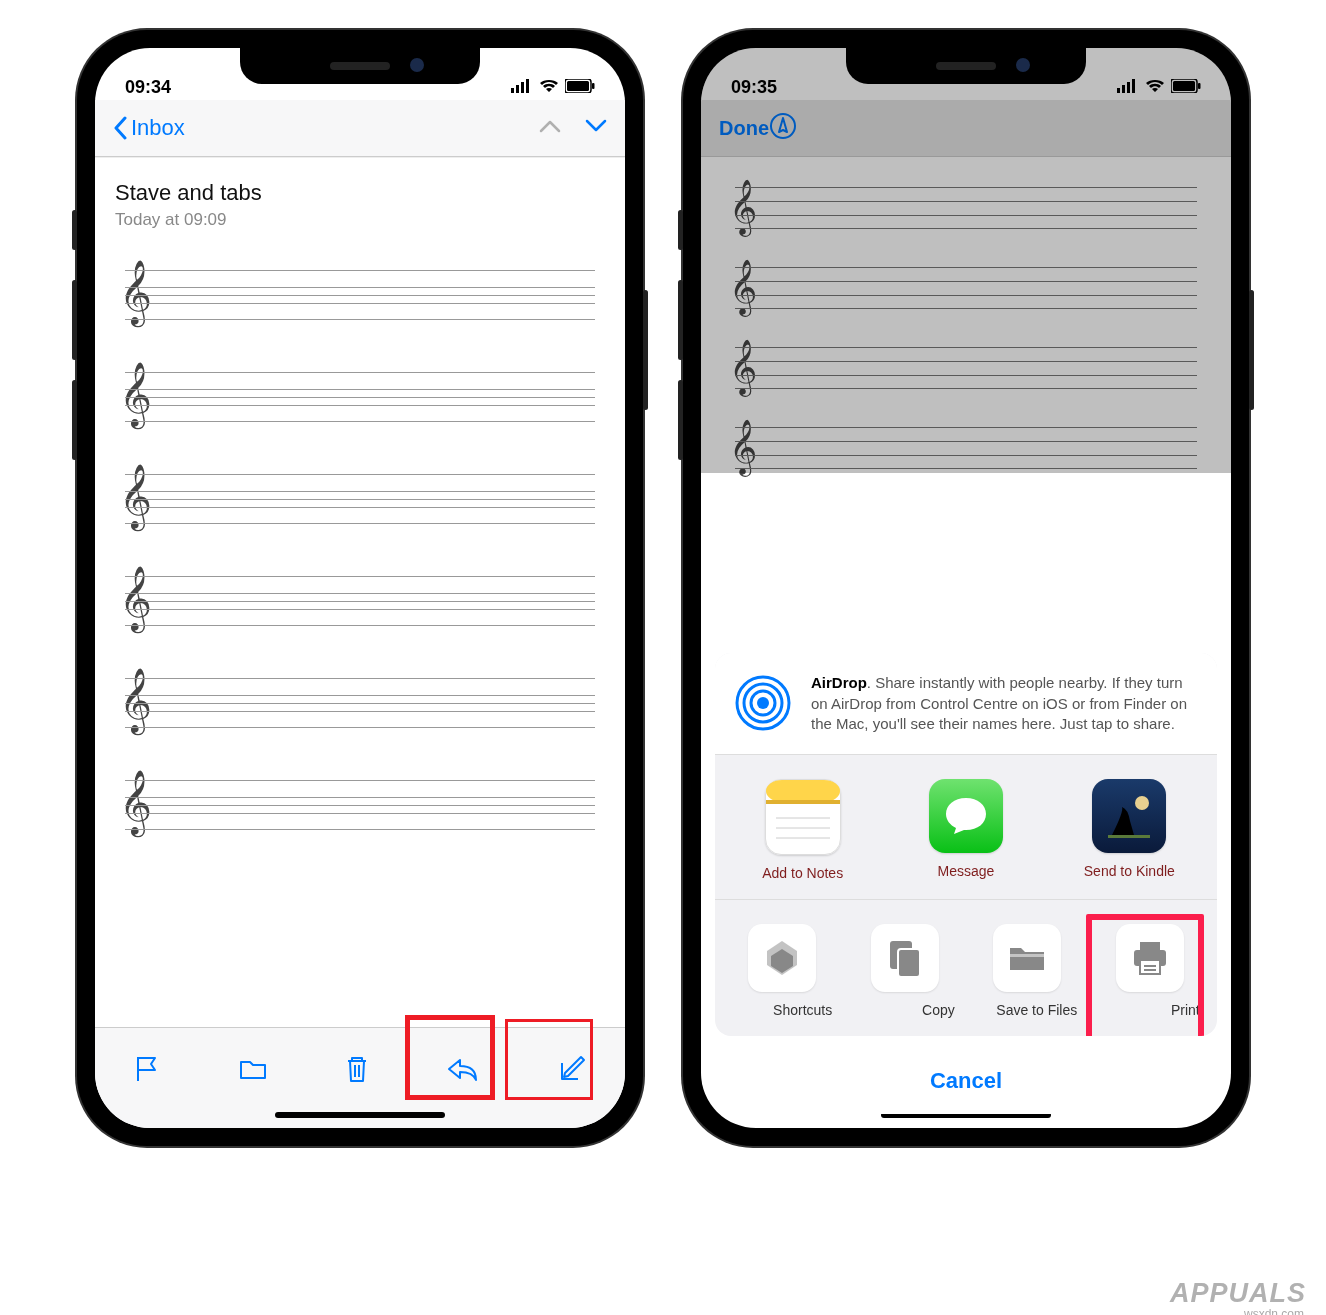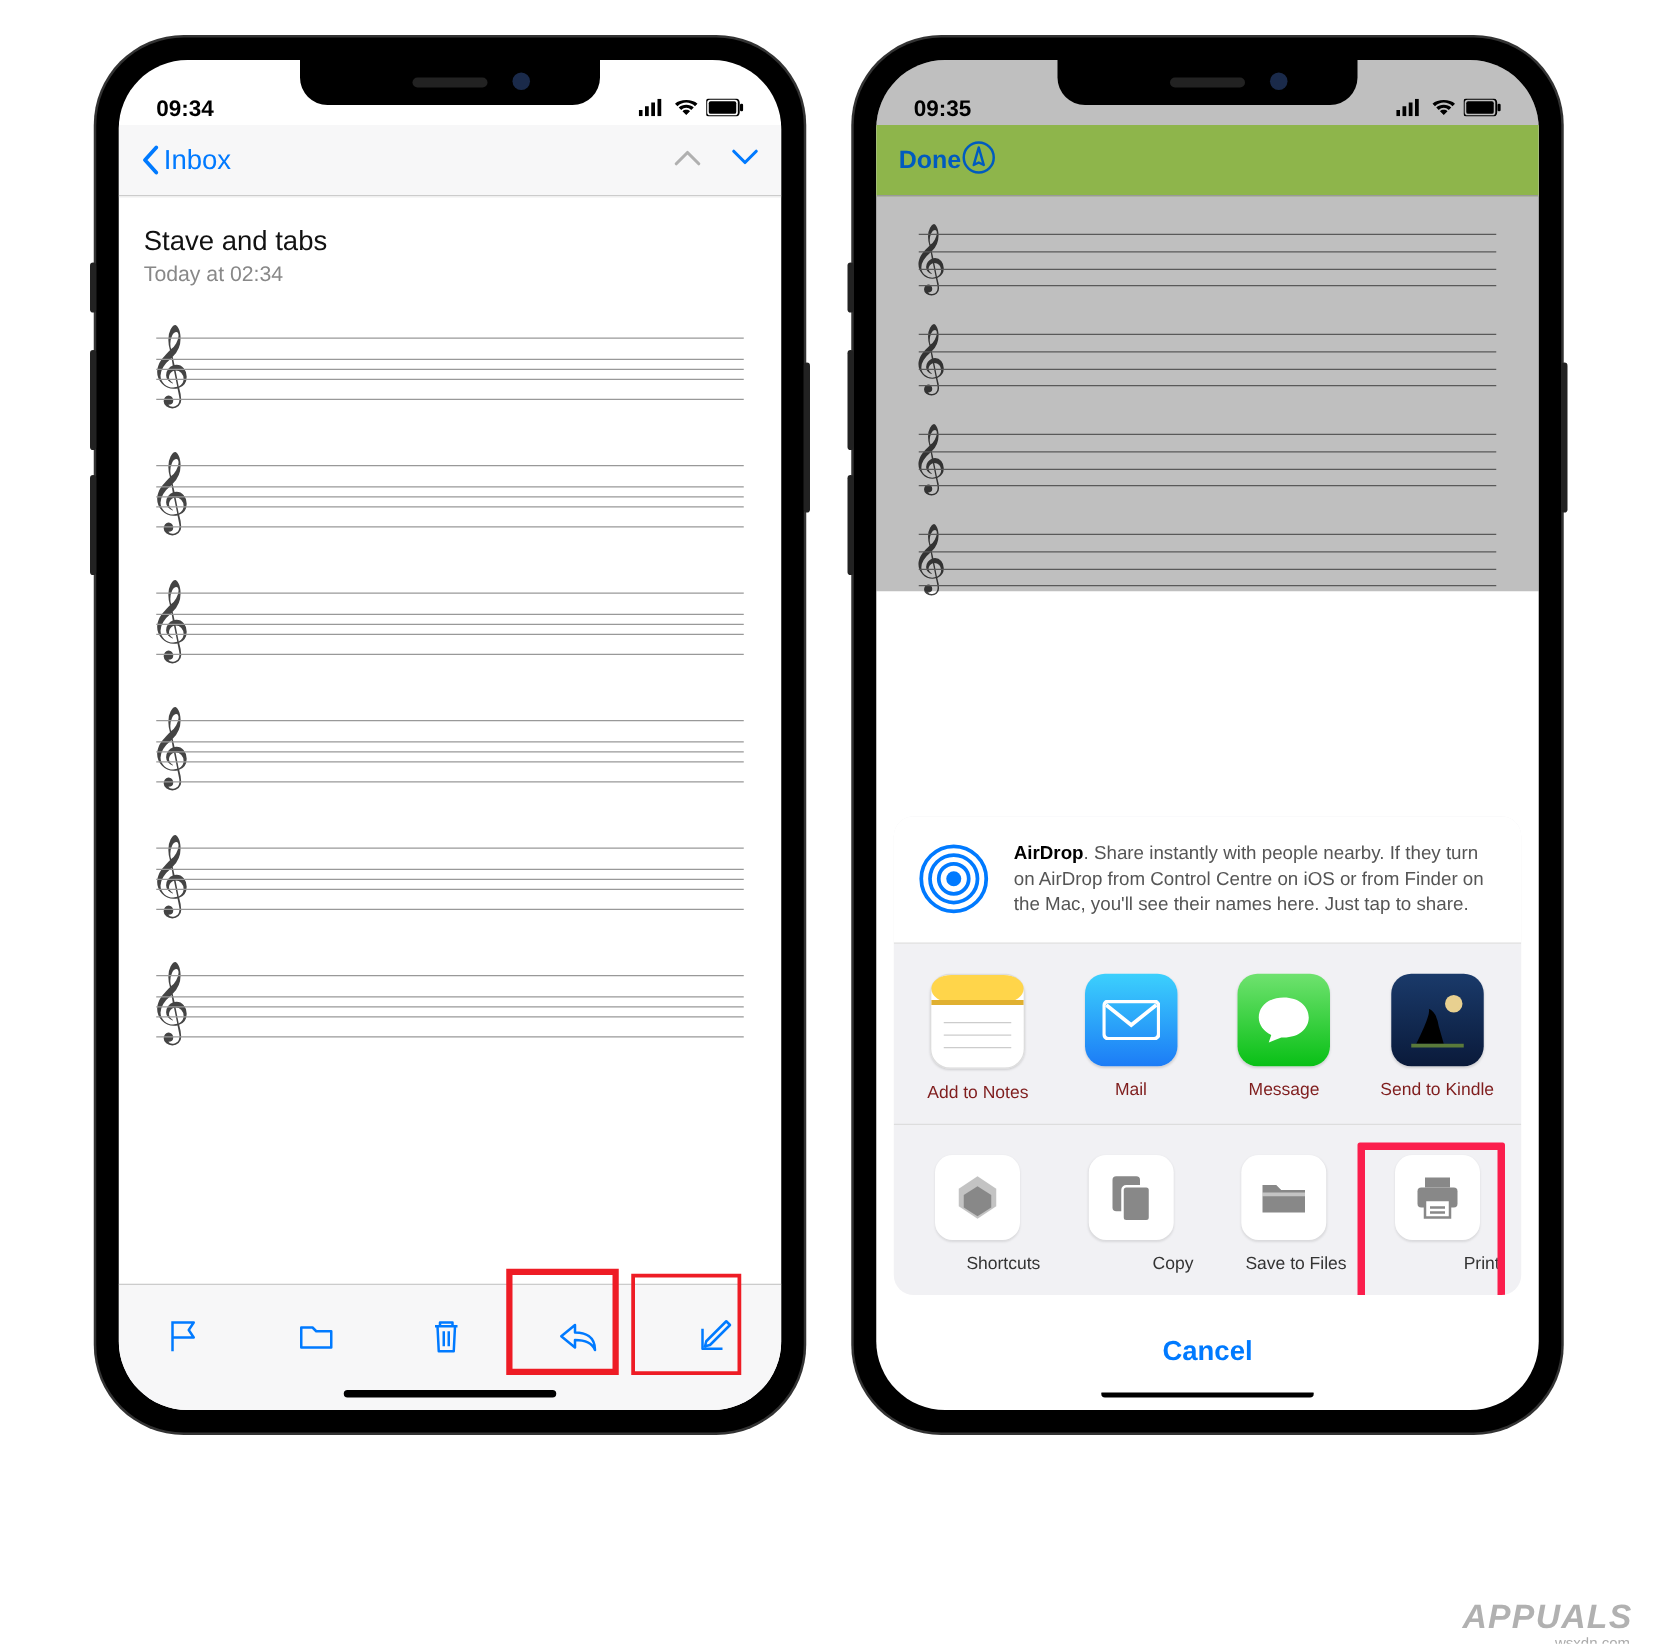--- a/index.html
+++ b/index.html
@@ -146,21 +146,21 @@
   .red-compose { bottom:28px; left:410px; width:82px; height:75px; border-width:3px;}
   
   .dim-overlay {
     position:absolute; inset:0; background:rgba(0,0,0,0.25);
   }
   .nav-bar2 {
     height: 56px;
     display: flex;
     align-items: center;
     padding: 0 18px;
-    background: #bef264;
+    background: #e5e5e5;
     border-bottom:1px solid #ccc;
   }
   .done-btn { color:#007aff; font-size:20px; font-weight:600; }
   .filename { flex:1; text-align:center; font-size:18px; font-weight:600; color:#000;}
   .markup-btn { color:#007aff; }
   .bg-staves { padding:30px 34px 0; }
   .bg-stave { height:46px; margin-bottom:34px; position:relative; }
   .bg-stave .lines {
     border-top:1px solid #777;
     border-bottom:1px solid #777;
@@ -295,21 +295,21 @@
                 <path d="M2 12 L11 3 L20 12" fill="none" stroke="currentColor" stroke-width="2.5" stroke-linecap="round" stroke-linejoin="round"></path>
               </svg></span>
           <span><svg width="22" height="14">
                 <path d="M2 2 L11 11 L20 2" fill="none" stroke="currentColor" stroke-width="2.5" stroke-linecap="round" stroke-linejoin="round"></path>
               </svg></span>
         </div>
       </div>
 
       <div class="email-header">
         <div class="email-title">Stave and tabs</div>
-        <div class="email-date">Today at 02:34</div>
+        <div class="email-date">Today at 09:09</div>
       </div>
 
       <div class="staves">
         <div class="stave">
             <span class="clef">𝄞</span>
             <div class="lines">
               <div class="midline"></div>
             </div>
           </div>
         <div class="stave">
@@ -448,29 +448,20 @@
                     <rect width="74" height="22" fill="#ffd54a" rx="16"></rect>
                     <rect y="20" width="74" height="4" fill="#e0b030"></rect>
                     <line x1="10" y1="38" x2="64" y2="38" stroke="#ccc"></line>
                     <line x1="10" y1="48" x2="64" y2="48" stroke="#ccc"></line>
                     <line x1="10" y1="58" x2="64" y2="58" stroke="#ccc"></line>
                   </svg>
               </div>
               <div>Add to Notes</div>
             </div>
             <div class="app-item">
-              <div class="app-icon" style="background:linear-gradient(#3cd0fd,#1c7cf6);">
-                <svg width="46" height="32">
-                    <rect x="1" y="1" width="44" height="30" rx="4" fill="none" stroke="#fff" stroke-width="3"></rect>
-                    <path d="M3 4 L23 20 L43 4" fill="none" stroke="#fff" stroke-width="3"></path>
-                  </svg>
-              </div>
-              <div>Mail</div>
-            </div>
-            <div class="app-item">
               <div class="app-icon" style="background:linear-gradient(#6fe26f,#09c016);">
                 <svg width="48" height="44">
                     <path d="M24 4 C12 4 4 11 4 20 C4 26 8 31 14 34 L12 40 L22 36 C23 36 23 36 24 36 C36 36 44 29 44 20 C44 11 36 4 24 4 Z" fill="#fff"></path>
                   </svg>
               </div>
               <div>Message</div>
             </div>
             <div class="app-item">
               <div class="app-icon" style="background:linear-gradient(#1a3a6a,#0a1a3a);">
                 <svg width="50" height="50">

